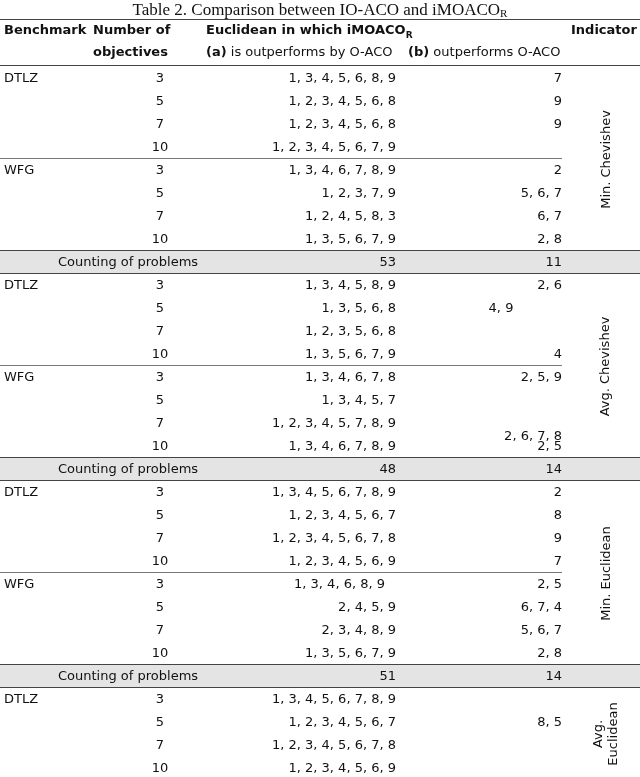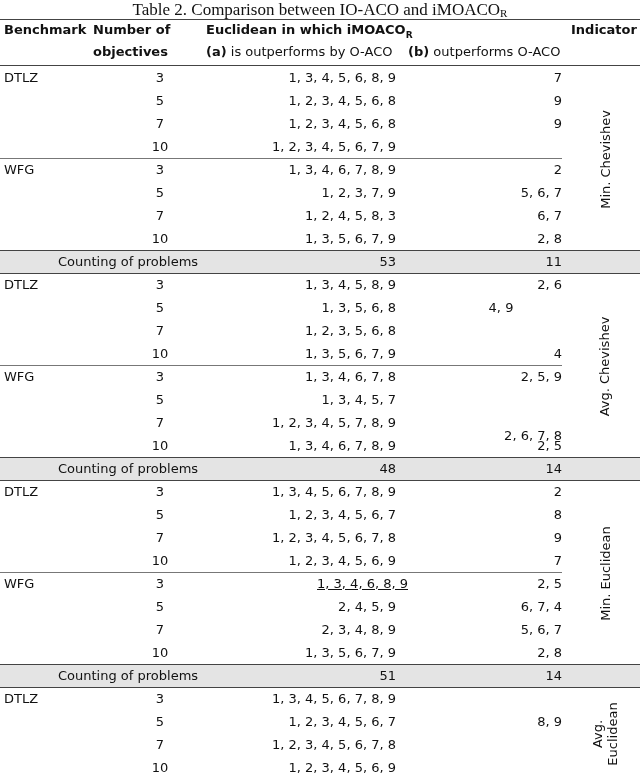--- a/index.html
+++ b/index.html
@@ -121,21 +121,21 @@
       <div class="cell ra" style="left:440px;width:122px;top:485px;">8</div>
       <div class="cell num" style="left:140px;top:508px;">7</div>
       <div class="cell ra" style="left:250px;width:146px;top:508px;">1, 2, 3, 4, 5, 6, 7, 8</div>
       <div class="cell ra" style="left:440px;width:122px;top:508px;">9</div>
       <div class="cell num" style="left:140px;top:531px;">10</div>
       <div class="cell ra" style="left:250px;width:146px;top:531px;">1, 2, 3, 4, 5, 6, 9</div>
       <div class="cell ra" style="left:440px;width:122px;top:531px;">7</div>
       <div class="hline thin" style="top:553px;width:562px;"></div>
       <div class="cell" style="left:4px;top:554px;">WFG</div>
       <div class="cell num" style="left:140px;top:554px;">3</div>
-      <div class="cell ra" style="left:262px;width:146px;top:554px;text-decoration:underline;">1, 3, 4, 6, 8, 9</div>
+      <div class="cell ra" style="left:239px;width:146px;top:554px;">1, 3, 4, 6, 8, 9</div>
       <div class="cell ra" style="left:440px;width:122px;top:554px;">2, 5</div>
       <div class="cell num" style="left:140px;top:577px;">5</div>
       <div class="cell ra" style="left:250px;width:146px;top:577px;">2, 4, 5, 9</div>
       <div class="cell ra" style="left:440px;width:122px;top:577px;">6, 7, 4</div>
       <div class="cell num" style="left:140px;top:600px;">7</div>
       <div class="cell ra" style="left:250px;width:146px;top:600px;">2, 3, 4, 8, 9</div>
       <div class="cell ra" style="left:440px;width:122px;top:600px;">5, 6, 7</div>
       <div class="cell num" style="left:140px;top:623px;">10</div>
       <div class="cell ra" style="left:250px;width:146px;top:623px;">1, 3, 5, 6, 7, 9</div>
       <div class="cell ra" style="left:440px;width:122px;top:623px;">2, 8</div>
@@ -147,21 +147,21 @@
       <div class="cell" style="left:58px;top:646px;">Counting of problems</div>
       <div class="cell ra" style="left:250px;width:146px;top:646px;">51</div>
       <div class="cell ra" style="left:440px;width:122px;top:646px;">14</div>
       <div class="hline" style="top:668px;width:640px;"></div>
       <div class="cell" style="left:4px;top:669px;">DTLZ</div>
       <div class="cell num" style="left:140px;top:669px;">3</div>
       <div class="cell ra" style="left:250px;width:146px;top:669px;">1, 3, 4, 5, 6, 7, 8, 9</div>
       <div class="cell ra" style="left:440px;width:122px;top:669px;"></div>
       <div class="cell num" style="left:140px;top:692px;">5</div>
       <div class="cell ra" style="left:250px;width:146px;top:692px;">1, 2, 3, 4, 5, 6, 7</div>
-      <div class="cell ra" style="left:440px;width:122px;top:692px;">8, 9</div>
+      <div class="cell ra" style="left:440px;width:122px;top:692px;">8, 5</div>
       <div class="cell num" style="left:140px;top:715px;">7</div>
       <div class="cell ra" style="left:250px;width:146px;top:715px;">1, 2, 3, 4, 5, 6, 7, 8</div>
       <div class="cell ra" style="left:440px;width:122px;top:715px;"></div>
       <div class="cell num" style="left:140px;top:738px;">10</div>
       <div class="cell ra" style="left:250px;width:146px;top:738px;">1, 2, 3, 4, 5, 6, 9</div>
       <div class="cell ra" style="left:440px;width:122px;top:738px;"></div>
       <div class="ind" style="left:594px;top:669px;height:92px;">
         <span>
           <div>Avg.</div>
           <div>Euclidean</div>

